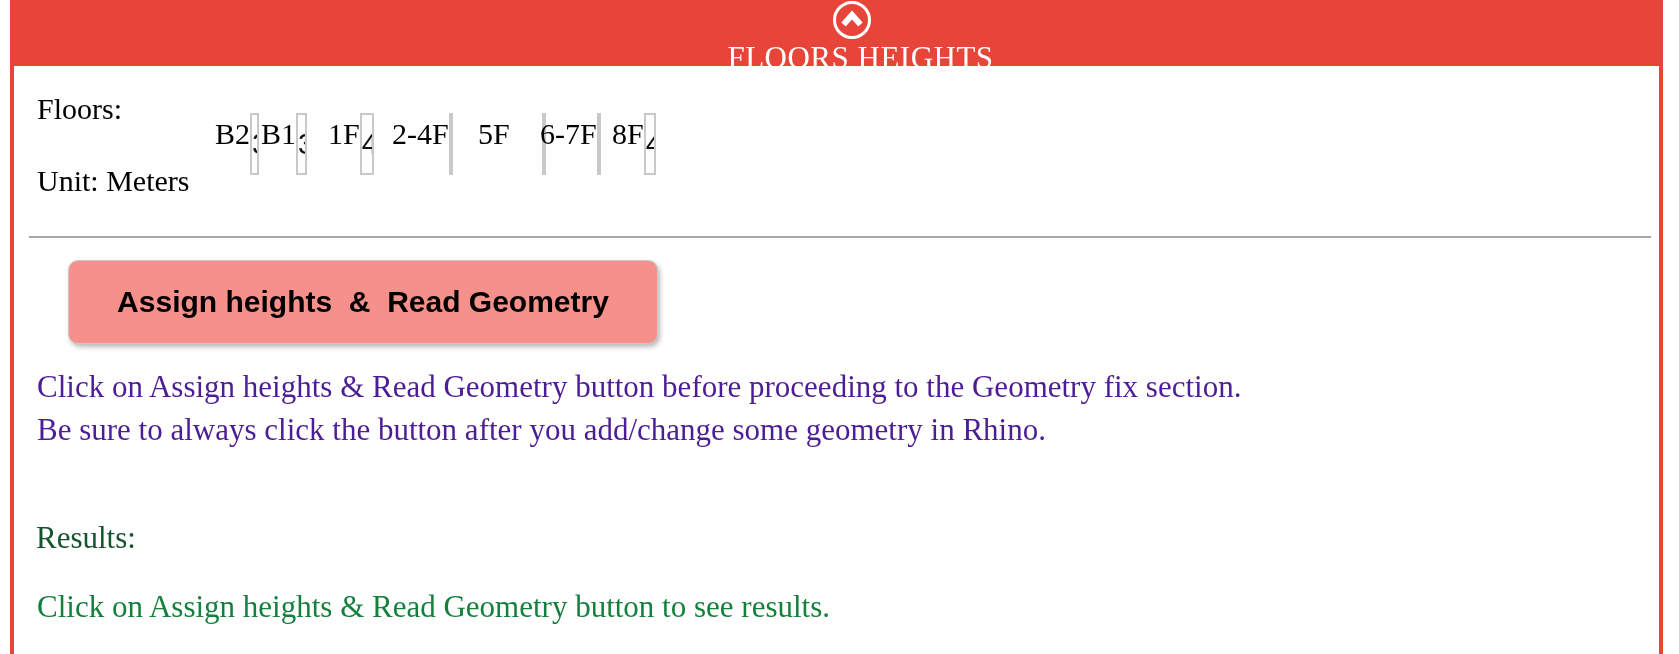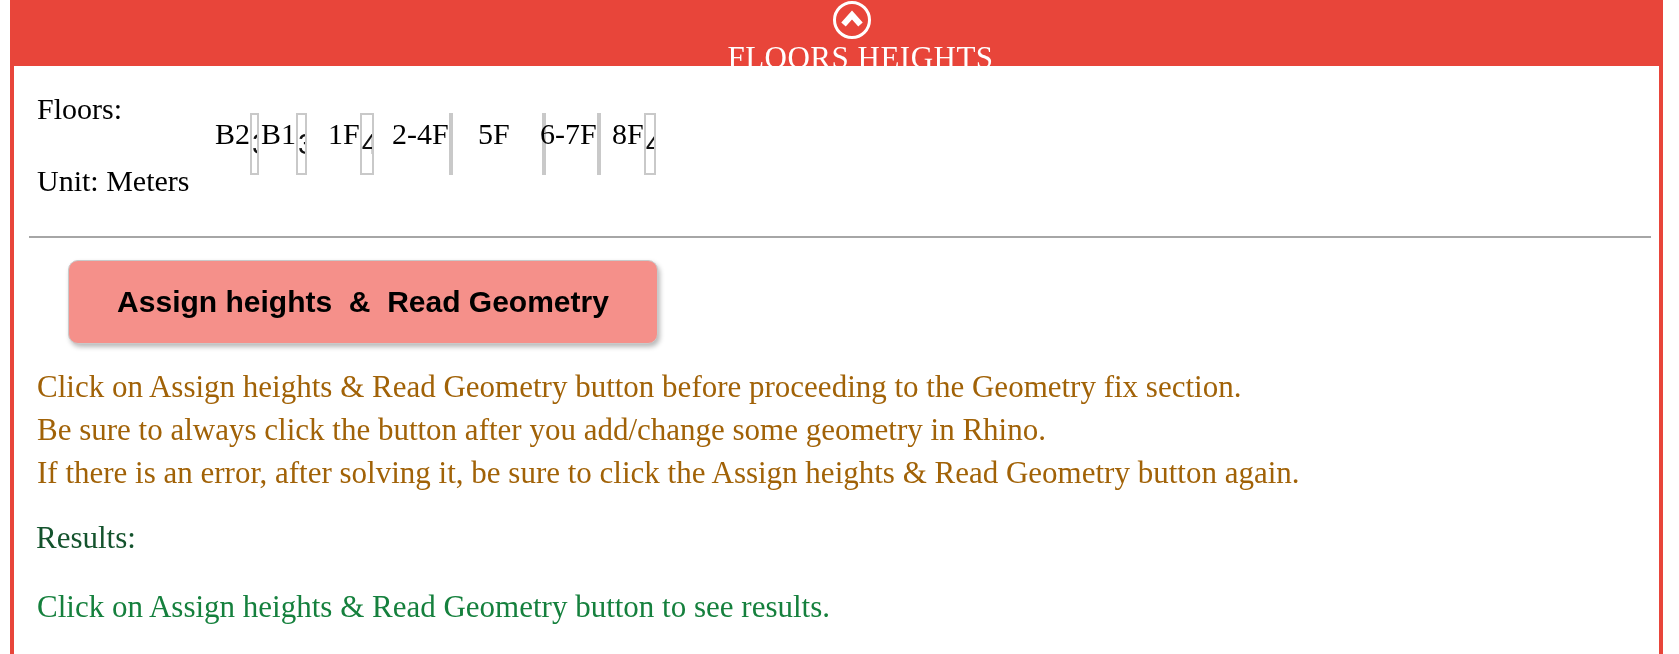--- a/index.html
+++ b/index.html
@@ -69,21 +69,21 @@
     background:#F5908A; border:1px solid #c9c9c9; border-radius:10px;
     box-shadow:2px 3px 5px rgba(0,0,0,0.28);
     font-family:"Liberation Sans", sans-serif; font-weight:bold;
     font-size:30px; color:#000; cursor:pointer;
     display:flex; align-items:center; justify-content:center;margin-left:31px;
   }
   .assign-btn span { white-space:pre; }
 
   .warnings { position:absolute; left:23px; top:299px; }
   .warning-line {
-    color:#a16207; font-size:31px; line-height:43px; white-space:nowrap;
+    color:#4c1d95; font-size:31px; line-height:43px; white-space:nowrap;
   }
 
   .results-label {
     position:absolute; left:22px; top:453px; font-size:31px; color:#14532d;
     line-height:38px;
   }
   .results-message {
     position:absolute; left:23px; top:522px; font-size:31px; color:#15803d;
     line-height:38px; white-space:nowrap;
   }
@@ -143,20 +143,19 @@
 
     <div class="divider"></div>
 
     <button class="assign-btn">
       <span>Assign heights  &amp;  Read Geometry</span>
     </button>
 
     <div class="warnings">
       <div class="warning-line">Click on Assign heights &amp; Read Geometry button before proceeding to the Geometry fix section.</div>
       <div class="warning-line">Be sure to always click the button after you add/change some geometry in Rhino.</div>
-      <div class="warning-line">If there is an error, after solving it, be sure to click the Assign heights &amp; Read Geometry button again.</div>
     </div>
 
     <div class="results-label">Results:</div>
     <div class="results-message">Click on Assign heights &amp; Read Geometry button to see results.</div>
 
   </div>
 </div>
 
 </body></html>

